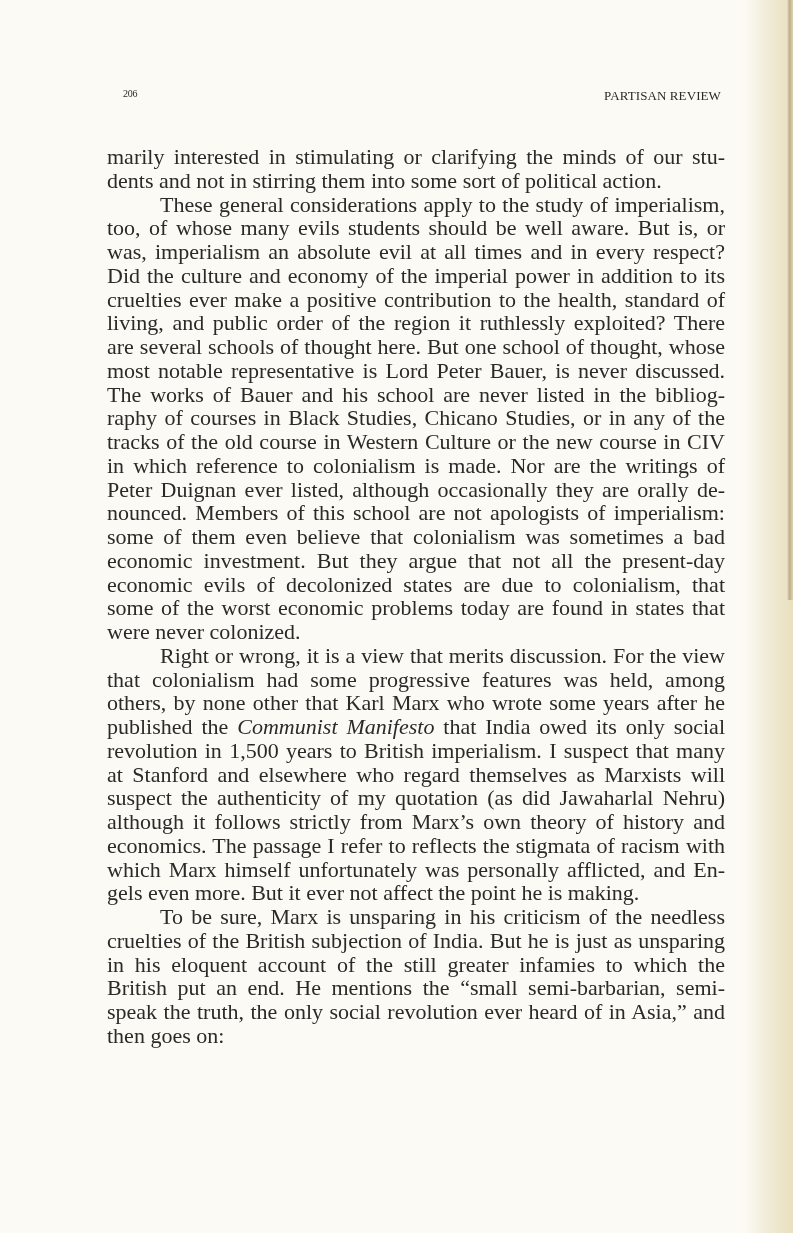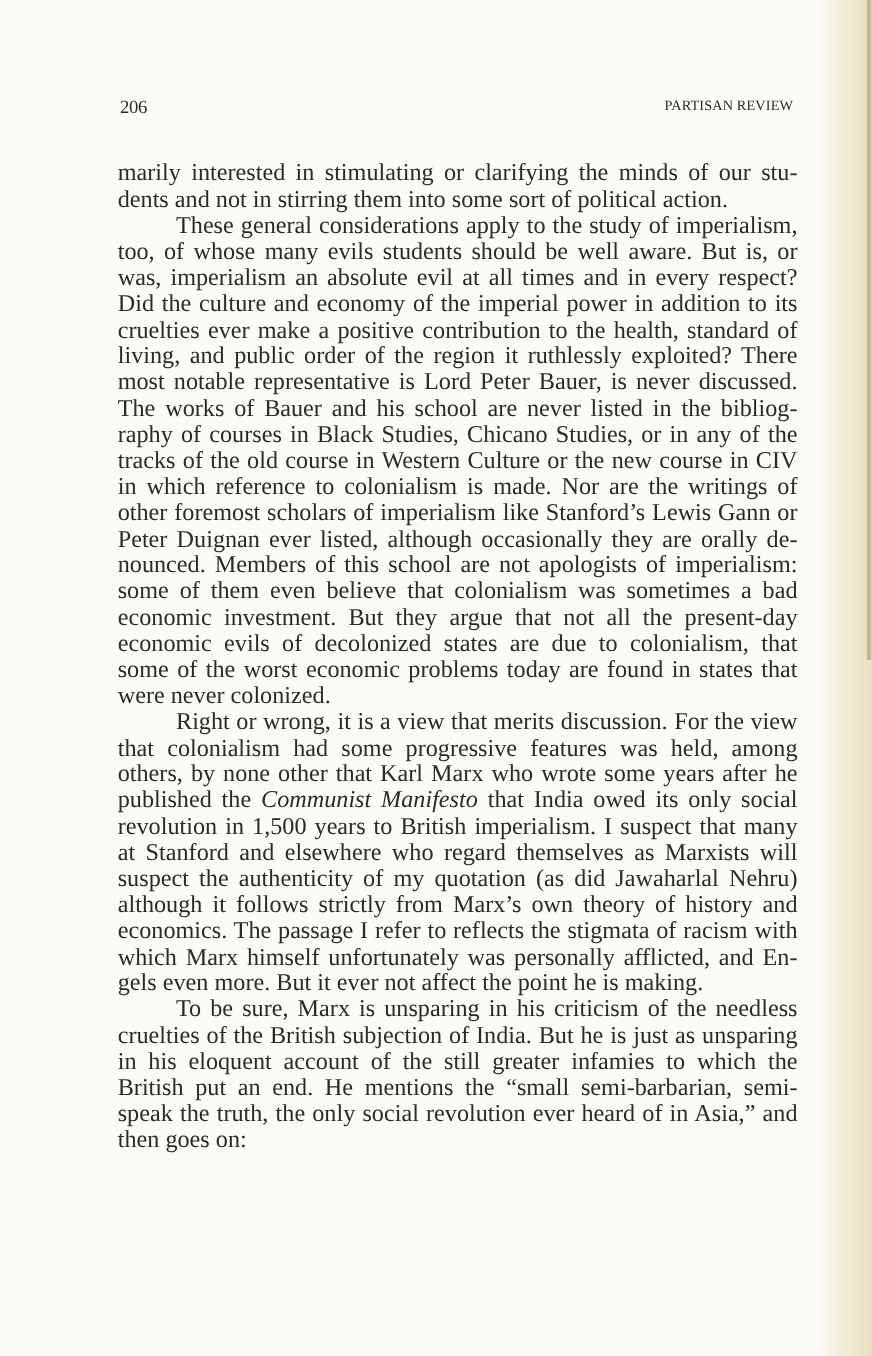--- a/index.html
+++ b/index.html
@@ -35,23 +35,23 @@
       position: absolute;
       top: 88px;
       left: 107px;
       width: 614px;
       height: 18px;
       font-size: 13.5px;
       letter-spacing: 0.2px;
     }
     .page-number {
       position: absolute;
-      left: 2px;
+      left: 16px;
       top: 0;
-      font-size: 17px;
+      font-size: 10px;
       letter-spacing: -0.3px;
     }
     .journal-title {
       position: absolute;
       right: 0;
       top: 0;
       font-size: 13px;
       letter-spacing: 0.1px;
     }
     .body-text {
@@ -97,26 +97,26 @@
     <span class="line last">dents and not in stirring them into some sort of political action.</span>
   </div>
 
   <div>
     <span class="line indent">These general considerations apply to the study of imperialism,</span>
     <span class="line">too, of whose many evils students should be well aware. But is, or</span>
     <span class="line">was, imperialism an absolute evil at all times and in every respect?</span>
     <span class="line">Did the culture and economy of the imperial power in addition to its</span>
     <span class="line">cruelties ever make a positive contribution to the health, standard of</span>
     <span class="line">living, and public order of the region it ruthlessly exploited? There</span>
+    <span class="line">are several schools of thought here. But one school of thought, whose</span>
     <span class="line">most notable representative is Lord Peter Bauer, is never discussed.</span>
     <span class="line">The works of Bauer and his school are never listed in the bibliog-</span>
     <span class="line">raphy of courses in Black Studies, Chicano Studies, or in any of the</span>
     <span class="line">tracks of the old course in Western Culture or the new course in CIV</span>
     <span class="line">in which reference to colonialism is made. Nor are the writings of</span>
-    <span class="line">other foremost scholars of imperialism like Stanford’s Lewis Gann or</span>
     <span class="line">Peter Duignan ever listed, although occasionally they are orally de-</span>
     <span class="line">nounced. Members of this school are not apologists of imperialism:</span>
     <span class="line">some of them even believe that colonialism was sometimes a bad</span>
     <span class="line">economic investment. But they argue that not all the present-day</span>
     <span class="line">economic evils of decolonized states are due to colonialism, that</span>
     <span class="line">some of the worst economic problems today are found in states that</span>
     <span class="line last">were never colonized.</span>
   </div>
 
   <div>

